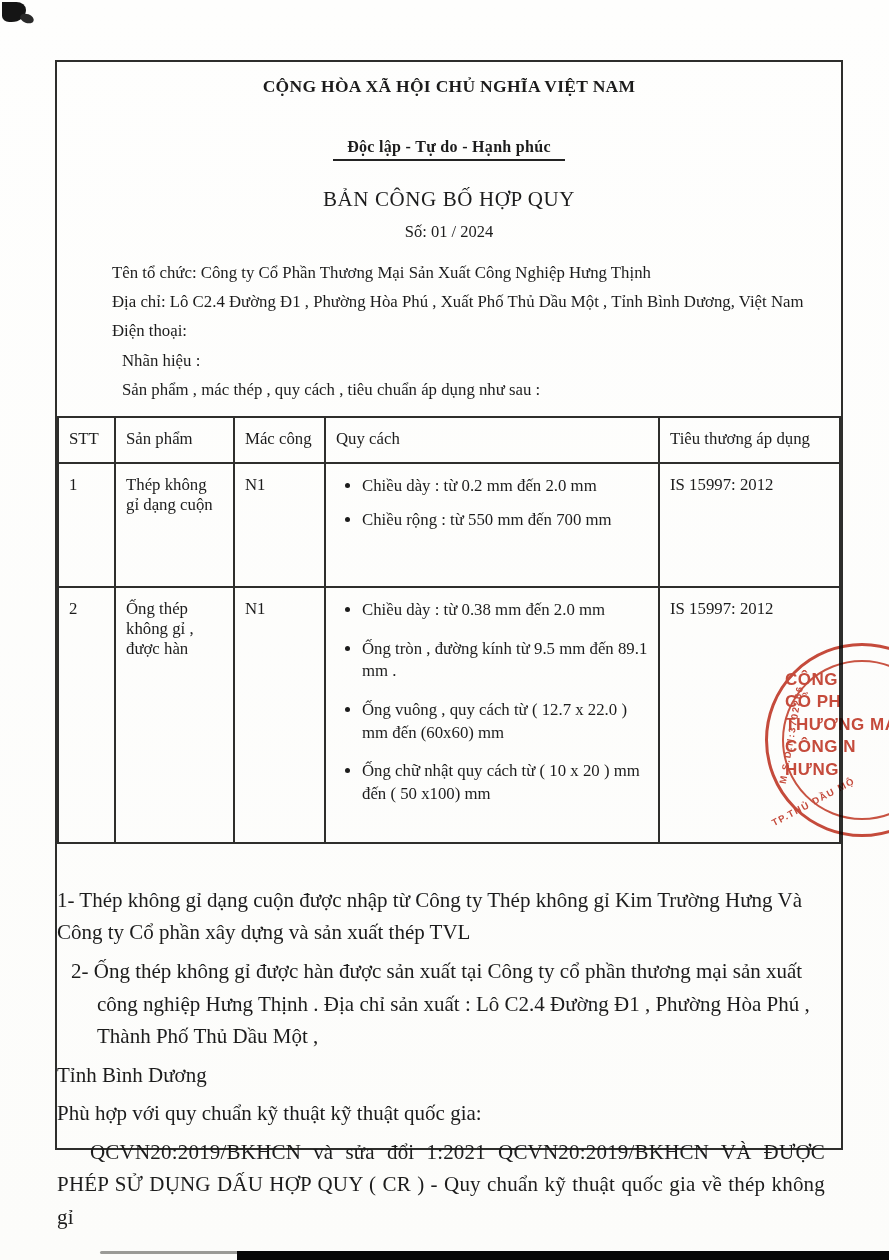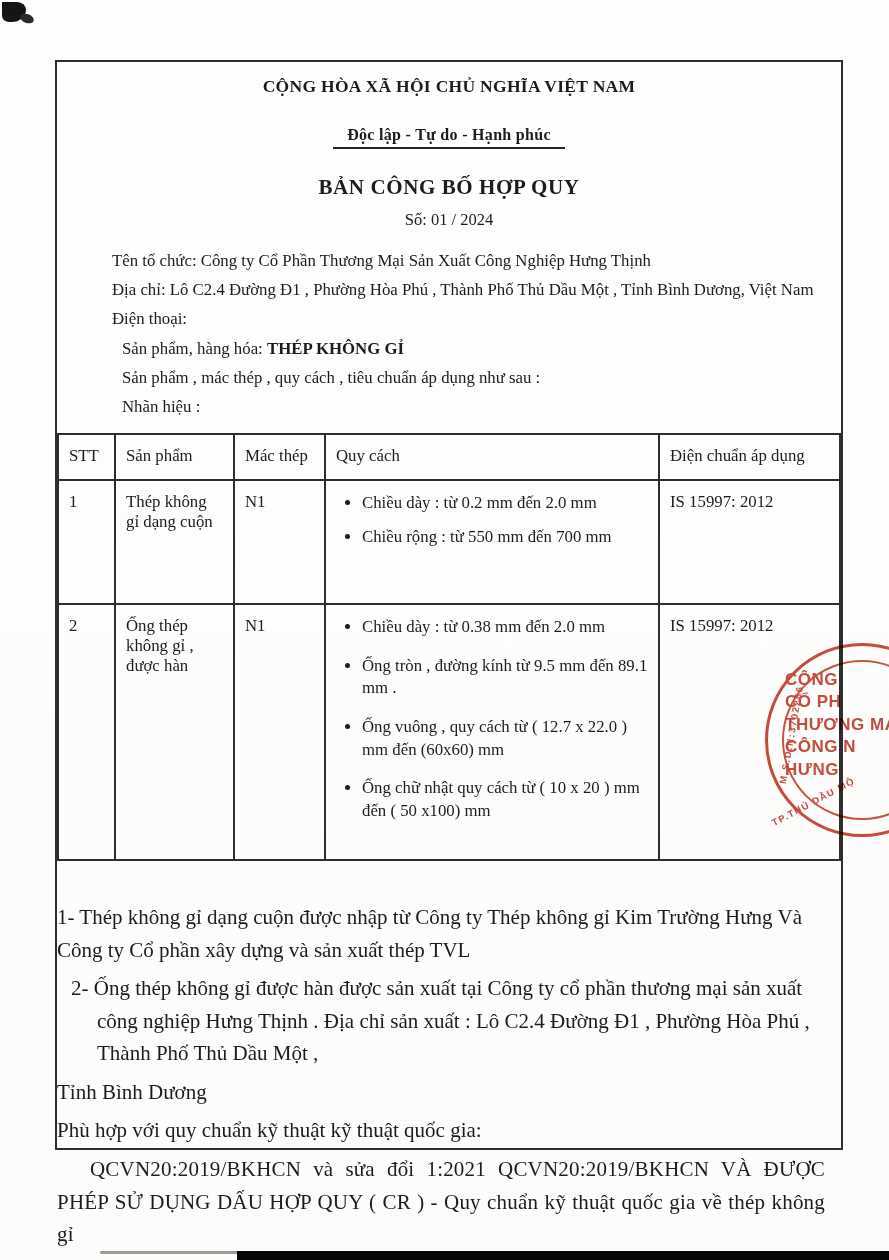--- a/index.html
+++ b/index.html
@@ -46,27 +46,27 @@
     background: transparent;
   }
 
   .nat-header { text-align: center; margin-top: 14px; }
   .nh1 { font-weight: bold; font-size: 17.5px; letter-spacing: 0.3px; }
   .nh2 {
     display: inline-block;
     font-weight: bold; font-size: 16px;
     border-bottom: 2px solid #232323;
     padding: 3px 14px 3px;
-    margin-top: 8px;
+    margin-top: 20px;
     letter-spacing: 0.3px;
   }
 
   .doc-title {
     text-align: center;
-    font-size: 21px; font-weight: bold;
+    font-size: 21px; font-weight: normal;
     letter-spacing: 0.6px;
     margin: 26px 0 0;
   }
   .doc-number {
     text-align: center;
     font-size: 16.5px;
     margin: 10px 0 0;
   }
 
   .body-text { padding: 14px 20px 0; font-size: 16.8px; margin-left: 35px; }
@@ -165,42 +165,41 @@
     <div class="nat-header">
       <div class="nh1">CỘNG HÒA XÃ HỘI CHỦ NGHĨA VIỆT NAM</div><br>
       <div class="nh2">Độc lập - Tự do - Hạnh phúc</div>
     </div>
 
     <div class="doc-title">BẢN CÔNG BỐ HỢP QUY</div>
     <div class="doc-number">Số: 01 / 2024</div>
 
     <div class="body-text">
       <p>Tên tổ chức: Công ty Cổ Phần Thương Mại Sản Xuất Công Nghiệp Hưng Thịnh</p>
-      <p>Địa chỉ: Lô C2.4 Đường Đ1 , Phường Hòa Phú , Thành Phố Thủ Dầu Một , Tỉnh Bình Dương, Việt Nam</p>
+      <p>Địa chỉ: Lô C2.4 Đường Đ1 , Phường Hòa Phú , Xuất Phố Thủ Dầu Một , Tỉnh Bình Dương, Việt Nam</p>
       <p>Điện thoại:</p>
-      <p class="indent1"><span>Sản phẩm, hàng hóa:</span> <span class="bold">THÉP KHÔNG GỈ</span></p>
+      <p class="indent1">Nhãn hiệu :</p>
       <p class="indent1">Sản phẩm , mác thép , quy cách , tiêu chuẩn áp dụng như sau :</p>
-      <p class="indent1">Nhãn hiệu :</p>
     </div>
 
     <table class="spec">
       <colgroup>
         <col style="width:57px">
         <col style="width:119px">
         <col style="width:91px">
         <col style="width:334px">
         <col>
       </colgroup>
       <thead>
         <tr>
           <th class="center">STT</th>
           <th>Sản phẩm</th>
-          <th>Mác thép</th>
+          <th>Mác công</th>
           <th>Quy cách</th>
-          <th>Điện chuẩn áp dụng</th>
+          <th>Tiêu thương áp dụng</th>
         </tr>
       </thead>
       <tbody>
         <tr class="row1">
           <td class="center">1</td>
           <td>Thép không gỉ dạng cuộn</td>
           <td class="grade">N1</td>
           <td>
             <ul class="specs">
               <li>Chiều dày : từ 0.2 mm đến 2.0 mm</li>

